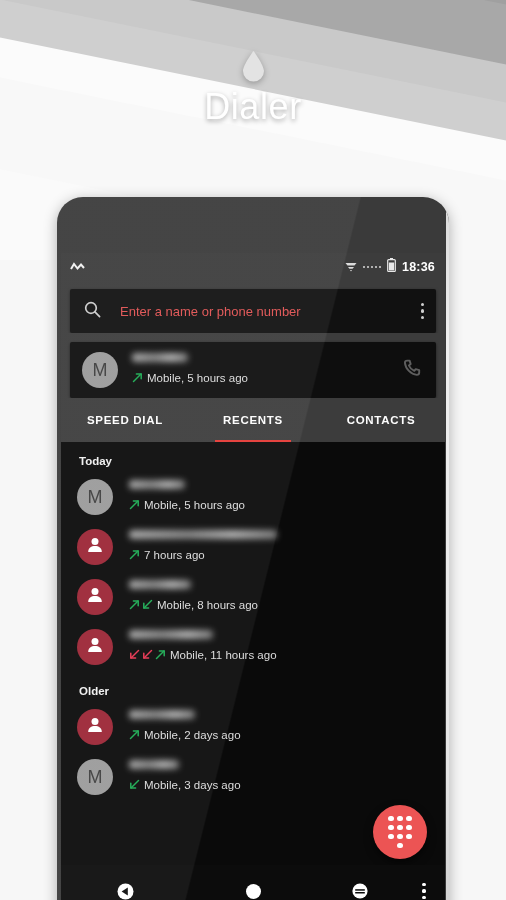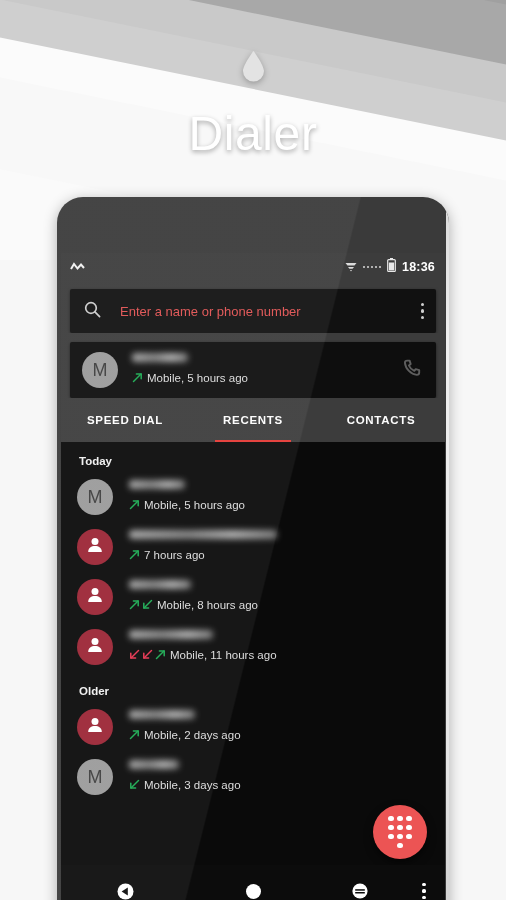--- a/index.html
+++ b/index.html
@@ -41,21 +41,21 @@
     position:absolute; left:0; top:0; width:506px; height:200px;
     display:flex; flex-direction:column; align-items:center;
     justify-content:flex-start; padding-top:50px;
   }
   #drop{
     width:25px; height:32px; position:relative;
     filter:drop-shadow(0 2px 3px rgba(0,0,0,.28));
   }
   #drop svg{ display:block; }
   #hero-title{
-    margin-top:24px; color:#ffffff; font-size:48px; font-weight:300;
+    margin-top:4px; color:#ffffff; font-size:36px; font-weight:300;
     letter-spacing:.6px;
     text-shadow:0 2px 5px rgba(0,0,0,.33);
   }
 
   
   #phone{
     position:absolute; left:57px; top:197px;
     width:392px; height:720px;
     background:#3a3a3a;
     border-radius:26px 26px 0 0;

